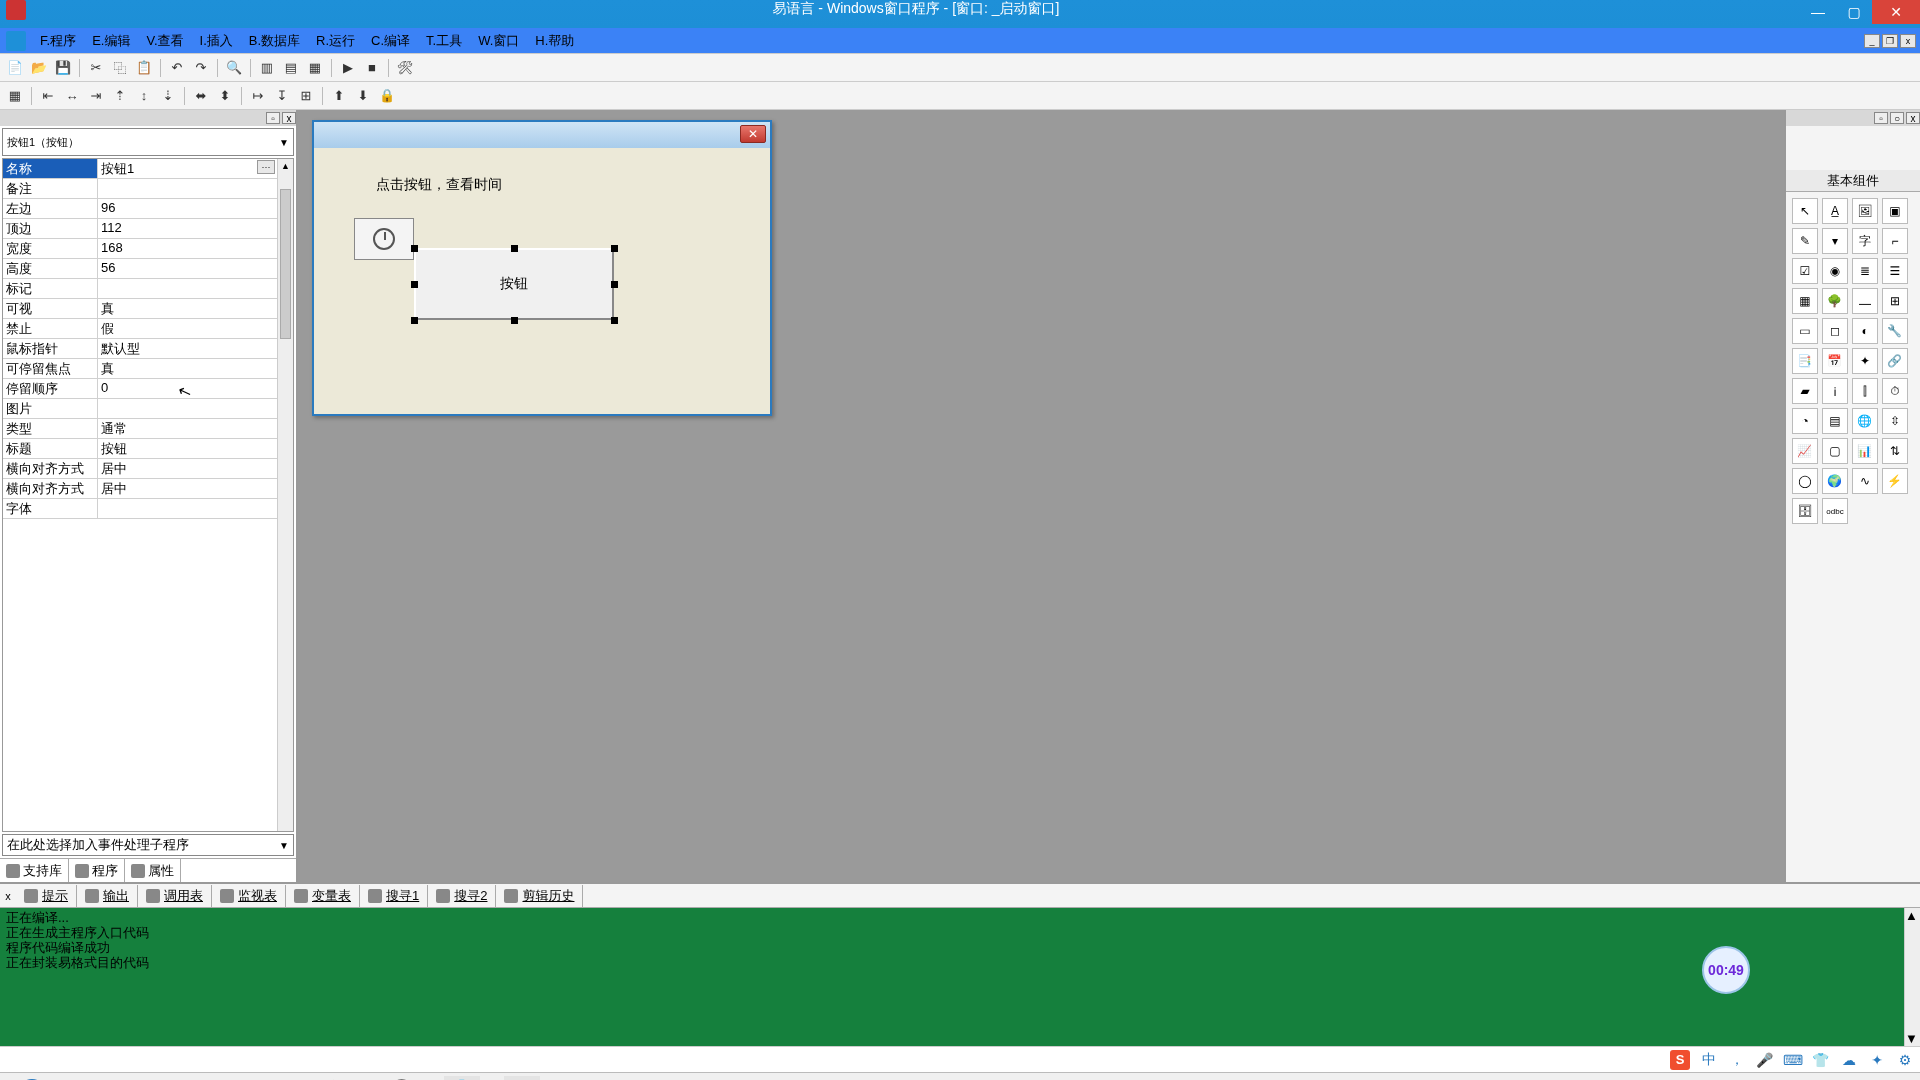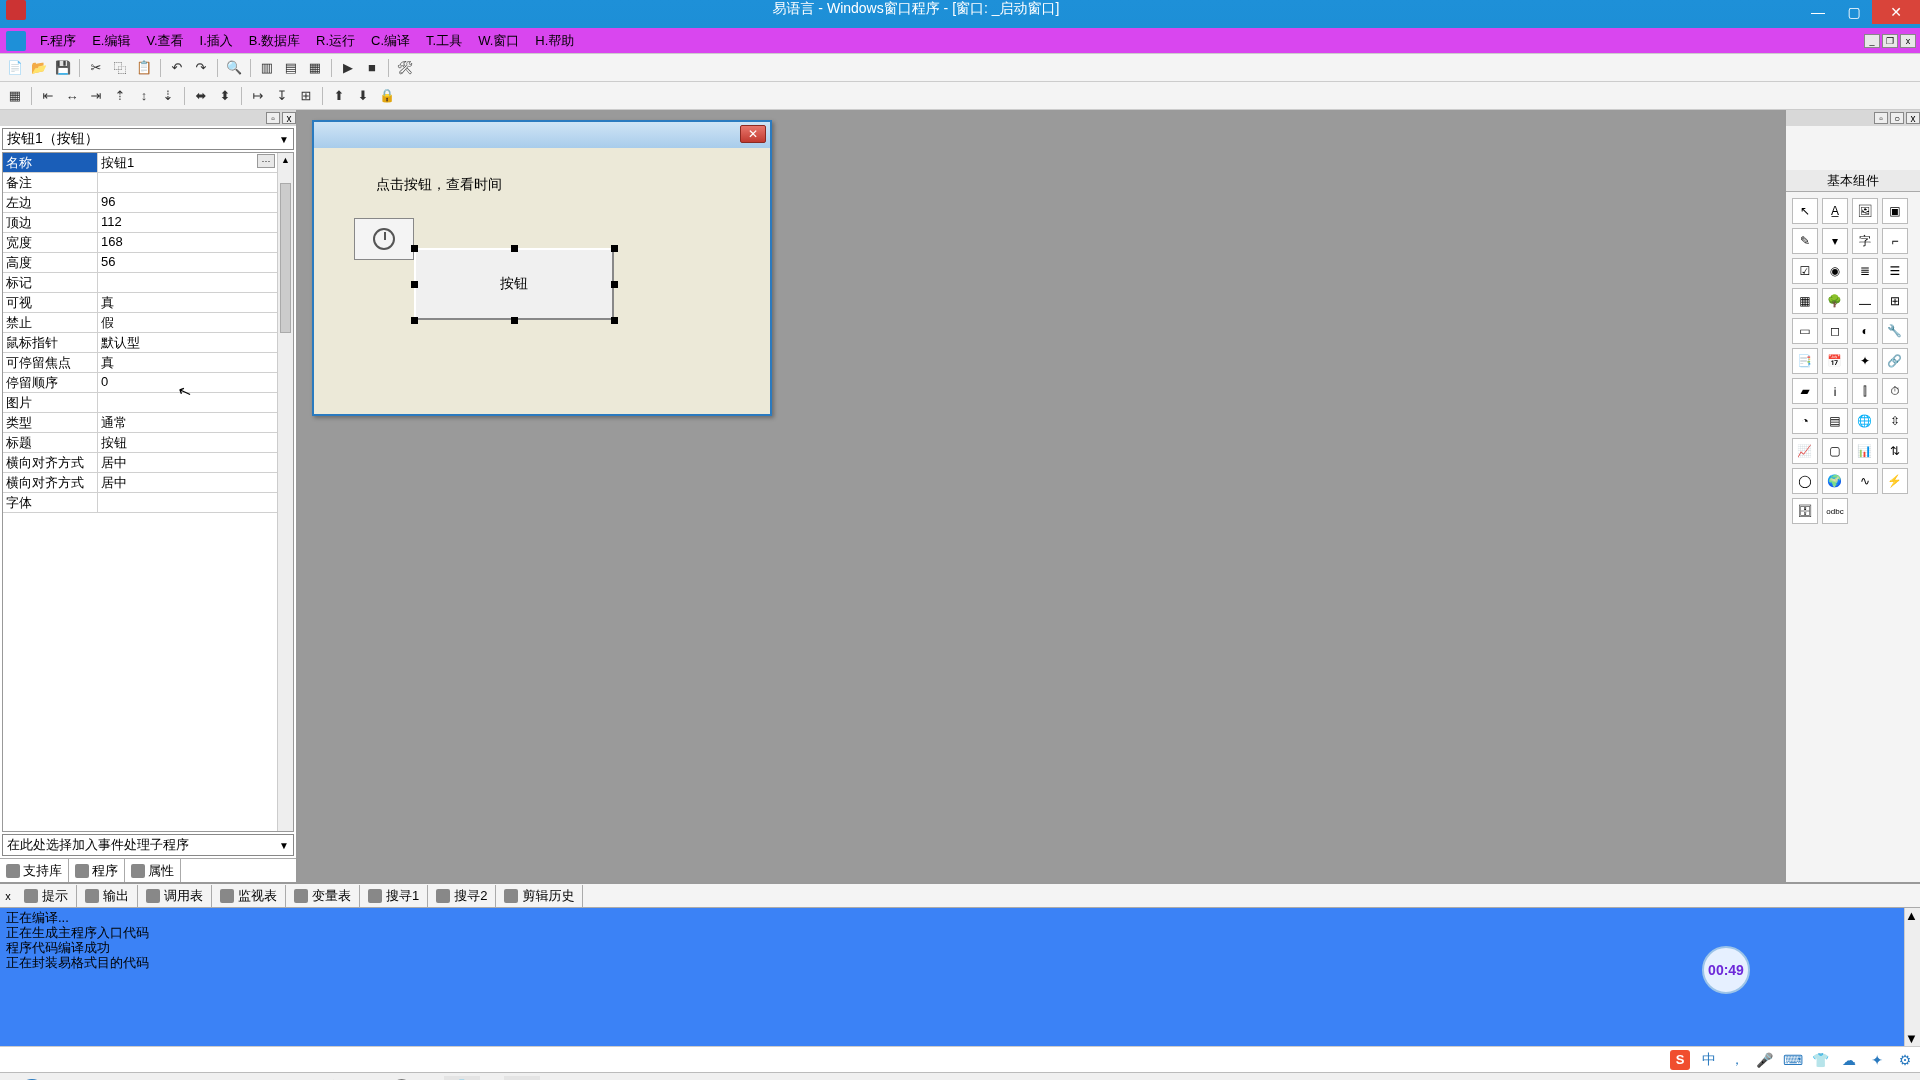--- a/index.html
+++ b/index.html
@@ -7,39 +7,39 @@
 
 
 .titlebar { height: 28px; background: linear-gradient(#1e90d8,#1d8fd6); display: flex; align-items: flex-start; color: #fff; font-size: 14px; position: relative; }
 .titlebar .app-icon { width: 20px; height: 20px; margin: 0 6px; background: #cc3333; border-radius: 2px; position: relative; }
 .titlebar .title { flex: 1; text-align: center; }
 .titlebar .winbtns { display: flex; }
 .titlebar .winbtn { width: 36px; height: 24px; display: flex; align-items: center; justify-content: center; font-size: 14px; color: #fff; cursor: pointer; }
 .titlebar .winbtn.close { background: #d9443a; width: 48px; }
 
 
-.menubar { height: 26px; background: #d946ef; display: flex; align-items: center; font-size: 13px; padding: 0 6px; border-bottom: 1px solid #ccc; position: relative; }
+.menubar { height: 26px; background: #3b82f6; display: flex; align-items: center; font-size: 13px; padding: 0 6px; border-bottom: 1px solid #ccc; position: relative; }
 .menubar .logo { width: 20px; height: 20px; margin-right: 6px; background: #1e90d8; border-radius: 2px; }
 .menubar .menu-item { padding: 2px 8px; cursor: pointer; }
 .menubar .mdi-btns { position: absolute; right: 4px; display: flex; gap: 2px; }
 .menubar .mdi-btn { width: 16px; height: 14px; border: 1px solid #888; font-size: 9px; display: flex; align-items: center; justify-content: center; cursor: pointer; background: #e8e8e8; }
 
 
 .toolbar { height: 28px; background: #f4f4f4; border-bottom: 1px solid #ccc; display: flex; align-items: center; padding: 0 4px; gap: 2px; }
 .toolbar .tbtn { width: 22px; height: 22px; display: flex; align-items: center; justify-content: center; border: 1px solid transparent; cursor: pointer; font-size: 13px; color: #333; }
 .toolbar .sep { width: 1px; height: 18px; background: #bbb; margin: 0 3px; }
 
 
 .main { display: flex; height: 772px; }
 
 
 .propwrap { width: 298px; border-right: 2px solid #999; background: #fff; display: flex; flex-direction: column; }
 .panel-hdr { height: 16px; background: #d8d8d8; display: flex; justify-content: flex-end; align-items: center; gap: 2px; font-size: 10px; }
 .panel-hdr span { width: 14px; height: 12px; border: 1px solid #888; display: flex; align-items: center; justify-content: center; cursor: pointer; background: #eee; }
-.obj-select { height: 22px; border: 1px solid #888; margin: 2px; background: #fff; display: flex; align-items: center; font-size: 14px; padding: 0 4px; position: relative; }
+.obj-select { height: 28px; border: 1px solid #888; margin: 2px; background: #fff; display: flex; align-items: center; font-size: 11px; padding: 0 4px; position: relative; }
 .obj-select::after { content: "▼"; position: absolute; right: 4px; font-size: 10px; }
 .prop-scroll { flex: 1; overflow: hidden; position: relative; border: 1px solid #999; margin: 0 2px; }
 .prop-scroll .vsb { position: absolute; right: 0; top: 0; width: 16px; height: 100%; background: #eee; border-left: 1px solid #ccc; }
 .prop-scroll .vsb .thumb { background: #ccc; height: 150px; margin: 16px 2px 0; border: 1px solid #aaa; }
 .prop-scroll .vsb .arrow { height: 14px; display: flex; align-items: center; justify-content: center; font-size: 9px; }
 .prop-list { font-size: 13px; }
 .prop-row { display: flex; height: 20px; border-bottom: 1px solid #d0d0d0; }
 .prop-row .k { width: 95px; padding: 1px 3px; border-right: 1px solid #d0d0d0; background: #fff; overflow: hidden; white-space: nowrap; }
 .prop-row .v { flex: 1; padding: 1px 3px; margin-right: 16px; background: #fff; overflow: hidden; white-space: nowrap; }
 .prop-row.sel .k { background: #1a5eb8; color: #fff; }
@@ -66,24 +66,24 @@
 
 
 .toolbox { width: 136px; border-left: 2px solid #999; background: #f4f4f4; display: flex; flex-direction: column; }
 .toolbox-hdr { height: 22px; display: flex; align-items: center; justify-content: center; font-size: 13px; border-bottom: 1px solid #aaa; background: #eaeaea; margin-top: 44px; }
 .toolgrid { flex: 1; display: flex; flex-wrap: wrap; align-content: flex-start; gap: 4px; padding: 6px; }
 .tool { width: 26px; height: 26px; border: 1px solid #bbb; background: #fff; display: flex; align-items: center; justify-content: center; font-size: 12px; cursor: pointer; }
 
 
 .bottom-panel { height: 164px; border-top: 2px solid #999; display: flex; flex-direction: column; }
 .bottom-tabs { height: 24px; display: flex; align-items: center; font-size: 13px; border-bottom: 1px solid #aaa; background: #f4f4f4; }
-.bottom-tabs .btab { padding: 2px 8px; border-right: 1px solid #aaa; display: flex; align-items: center; gap: 4px; cursor: pointer; }
+.bottom-tabs .btab { padding: 2px 8px; border-right: 1px solid #aaa; display: flex; align-items: center; gap: 4px; cursor: pointer; text-decoration: underline; }
 .bottom-tabs .btab .ic { width: 14px; height: 14px; background: #888; border-radius: 2px; }
 .bottom-tabs .close-x { width: 16px; font-size: 11px; text-align: center; cursor: pointer; }
-.output-scroll { flex: 1; overflow: hidden; position: relative; background: #3b82f6; font-size: 13px; padding: 2px 6px; line-height: 15px; }
+.output-scroll { flex: 1; overflow: hidden; position: relative; background: #15803d; font-size: 13px; padding: 2px 6px; line-height: 15px; }
 .output-scroll .vsb { position: absolute; right: 0; top: 0; width: 16px; height: 100%; background: #eee; border-left: 1px solid #ccc; }
 .output-line { white-space: nowrap; }
 
 
 .tray-strip { height: 26px; background: #fff; display: flex; justify-content: flex-end; align-items: center; padding-right: 6px; gap: 10px; border-top: 1px solid #ccc; }
 .tray-strip .ti { width: 18px; height: 18px; font-size: 14px; color: #2a7abf; display: flex; align-items: center; justify-content: center; }
 .tray-strip .sogou { width: 20px; height: 20px; background: #f04e2f; color: #fff; border-radius: 3px; font-size: 13px; display: flex; align-items: center; justify-content: center; font-weight: bold; }
 
 
 .video-badge { position: absolute; right: 170px; bottom: 86px; width: 48px; height: 48px; border-radius: 50%; background: #e6f0ff; border: 2px solid #9cc4e8; display: flex; align-items: center; justify-content: center; font-size: 14px; color: #6d28d9; font-weight: bold; }

